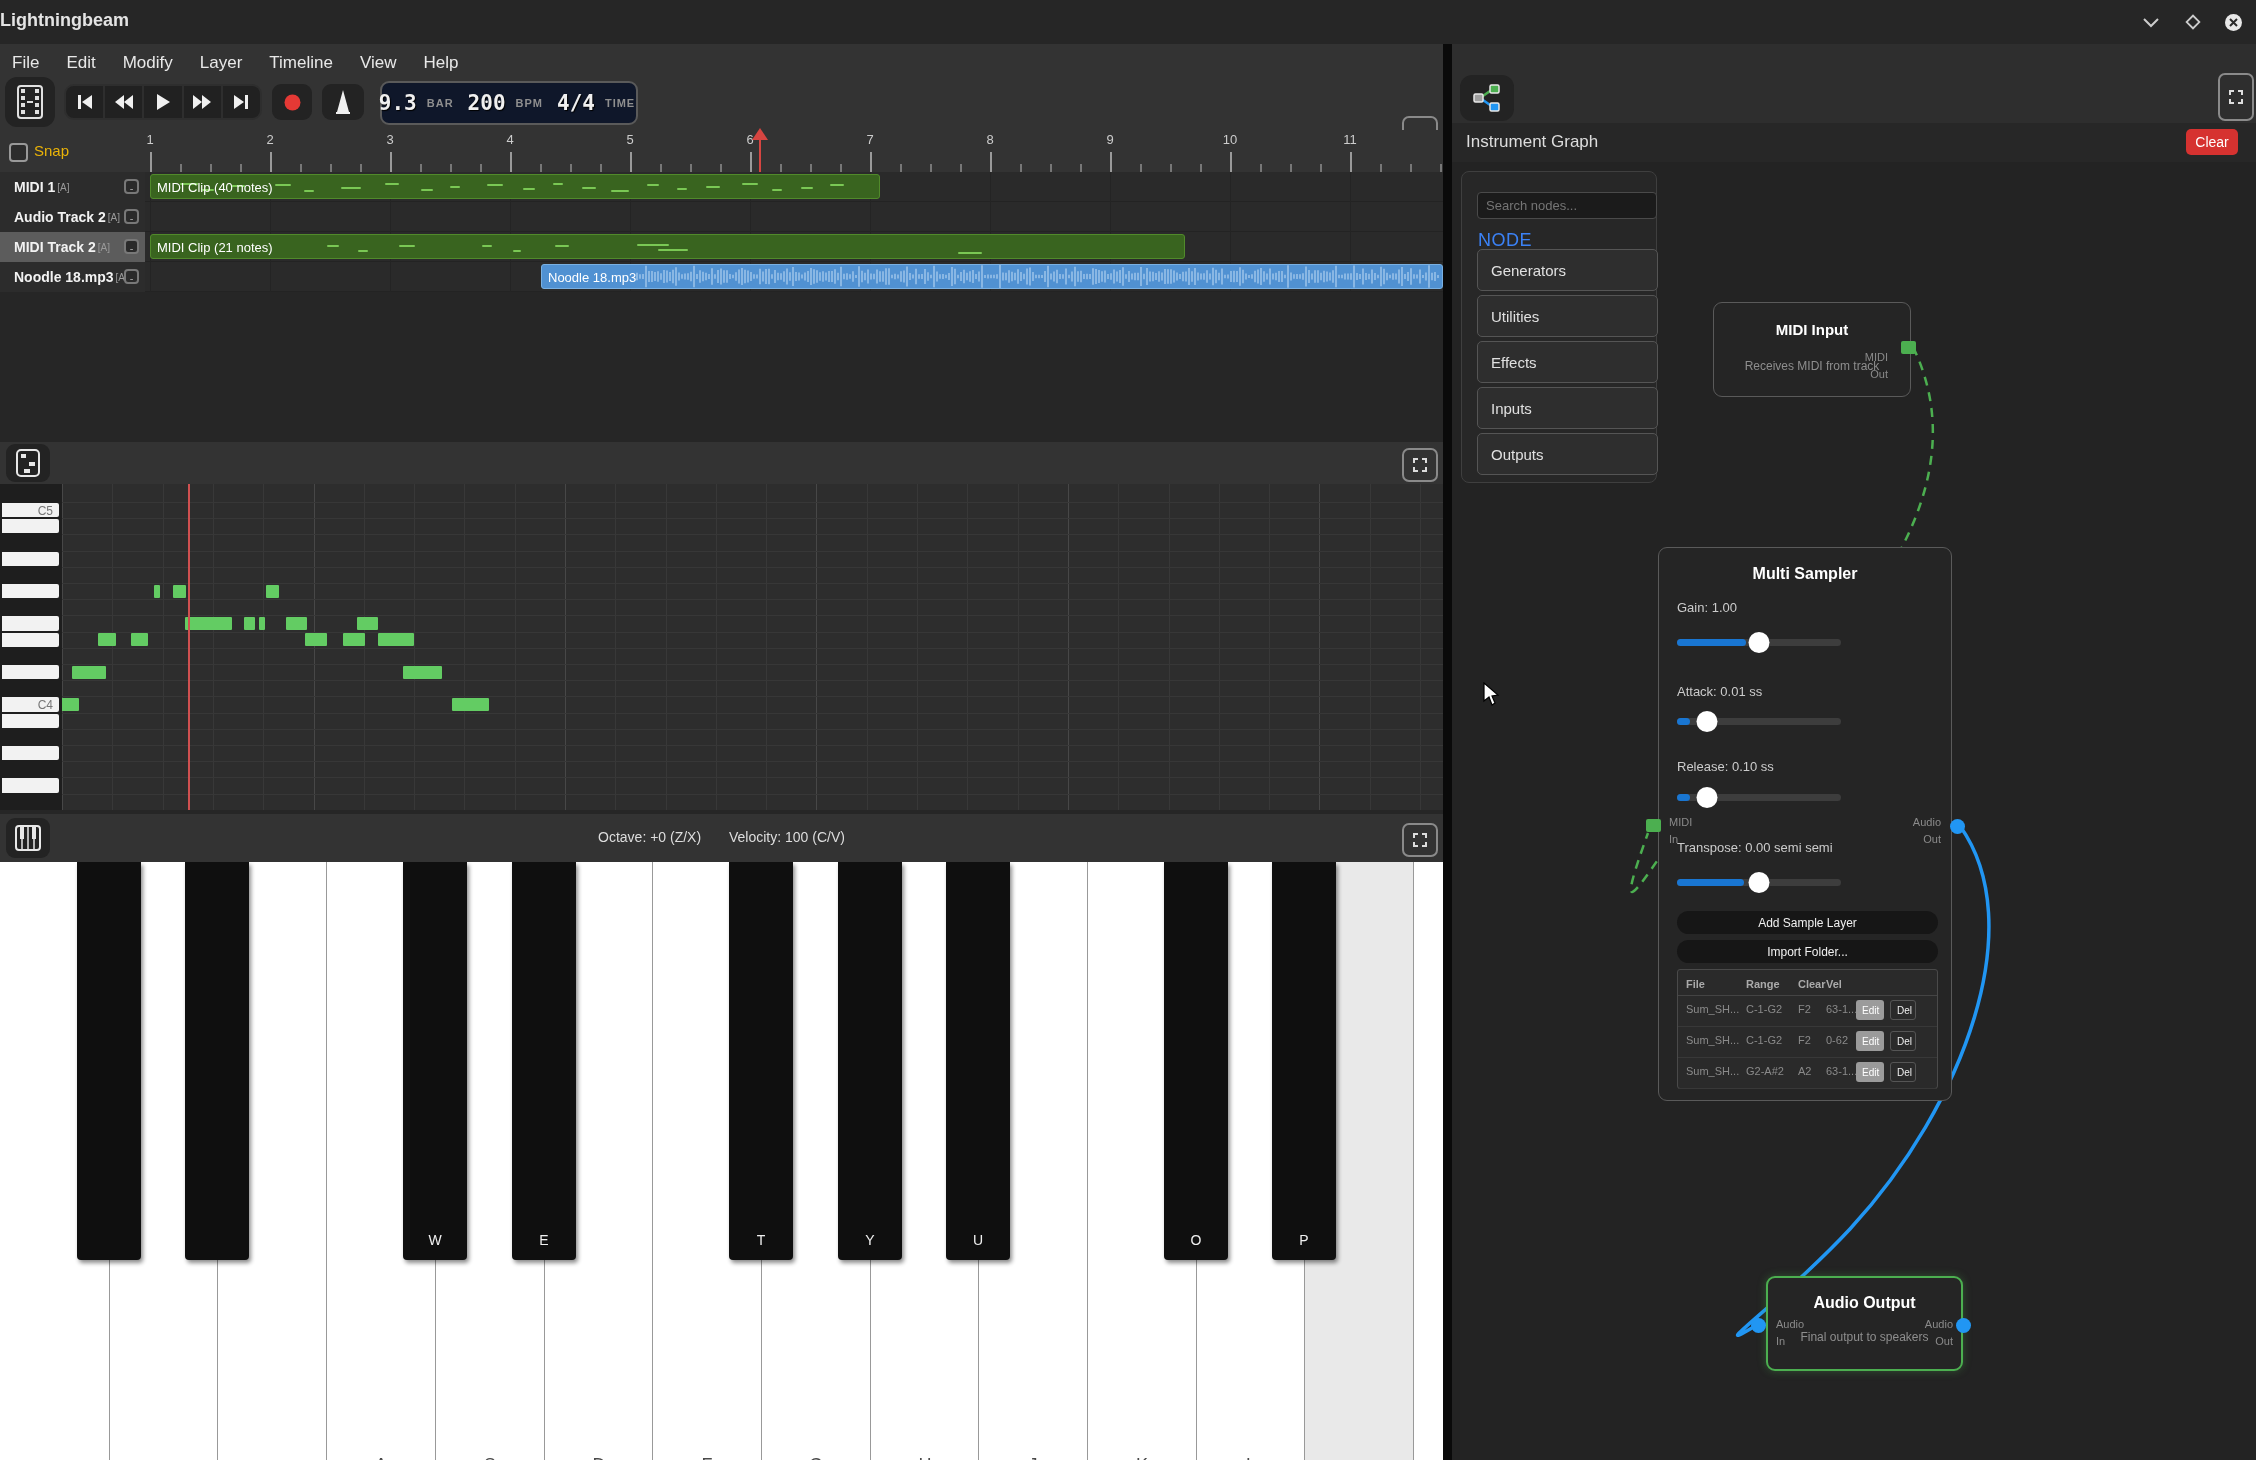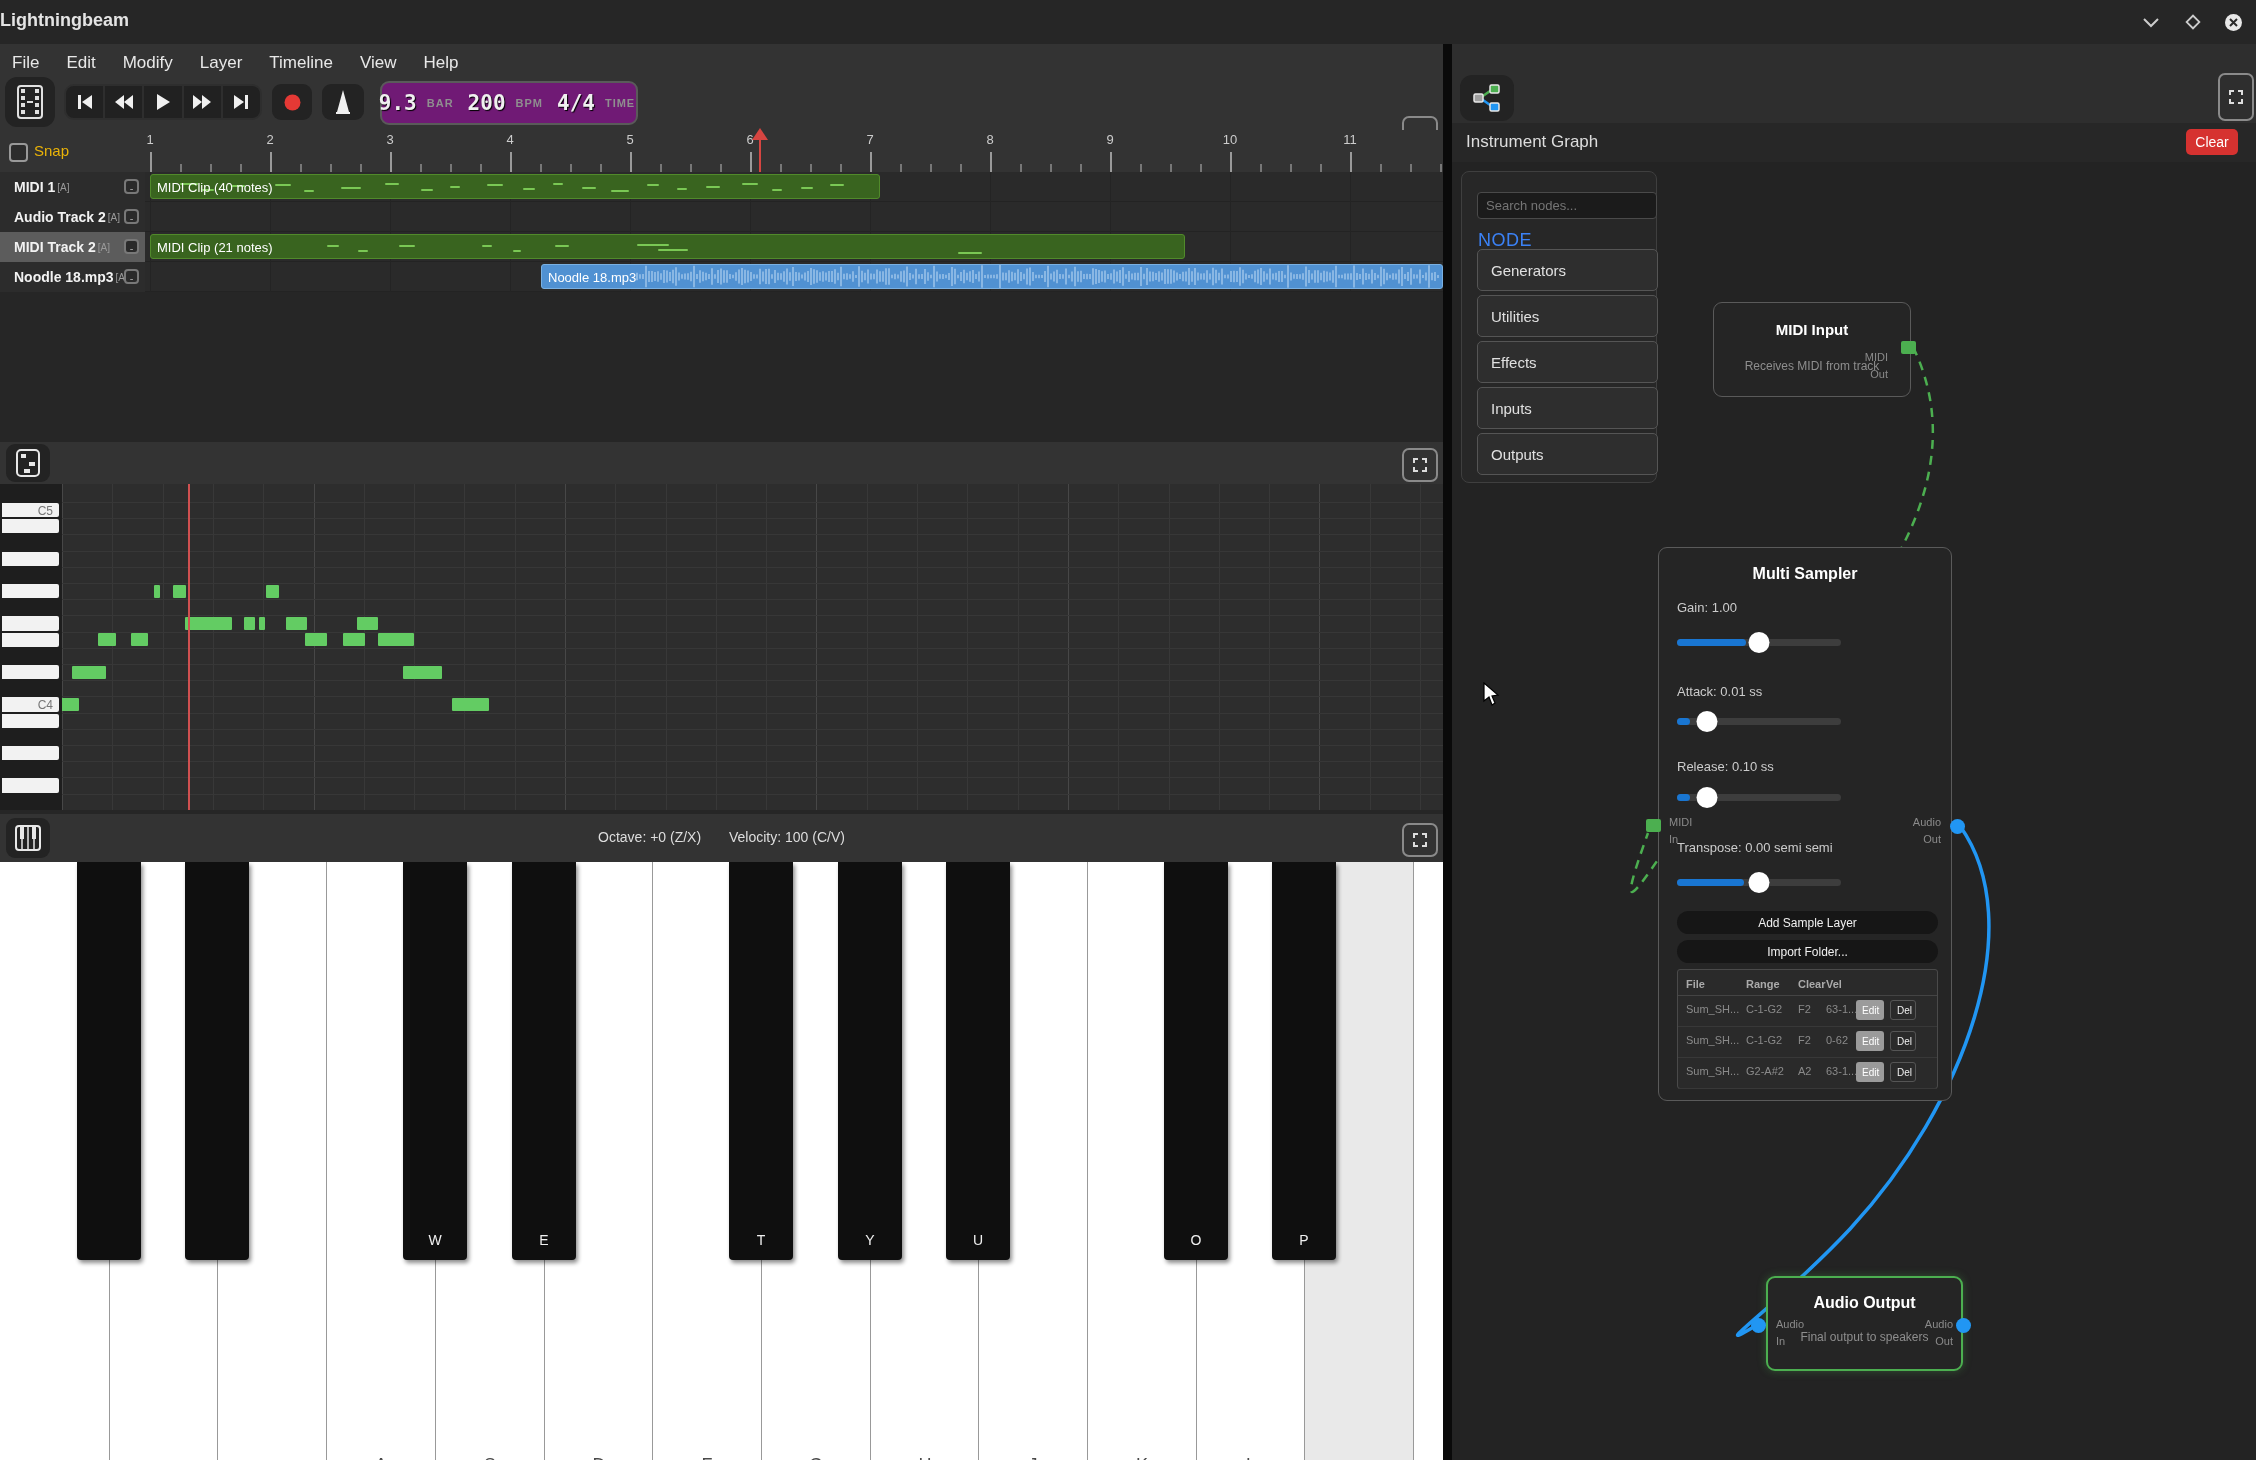--- a/index.html
+++ b/index.html
@@ -19,21 +19,21 @@
   #toolbar{position:absolute;left:0;top:38px;width:1443px;height:48px;background:#333;}
   .toolbtn{position:absolute;background:#232323;border-radius:9px;display:flex;align-items:center;justify-content:center;}
   #film-btn{left:5px;top:-5px;width:50px;height:50px;border-radius:12px;}
   #transport-group{position:absolute;left:64px;top:2px;width:198px;height:36px;background:#2e2e2e;
       border-radius:10px;display:flex;gap:2px;padding:2px;box-sizing:border-box;}
   .tbtn{flex:1;background:#212121;display:flex;align-items:center;justify-content:center;}
   .tbtn:first-child{border-radius:8px 0 0 8px;}
   .tbtn:last-child{border-radius:0 8px 8px 0;}
   #record-btn{left:272px;top:2px;width:40px;height:36px;}
   #metronome-btn{left:322px;top:2px;width:42px;height:36px;}
-  #transport-display{position:absolute;left:380px;top:-1px;width:254px;height:40px;background:#701a75;
+  #transport-display{position:absolute;left:380px;top:-1px;width:254px;height:40px;background:#0f172a;
       border:2px solid #5a5a5a;border-radius:9px;display:flex;align-items:center;justify-content:center;gap:10px;}
   .disp-num{font-family:"DejaVu Sans Mono",monospace;font-weight:bold;font-size:21px;color:#f0f0f0;
       text-shadow:1px 1px 1px #000;}
   .disp-label{font-size:11px;color:#8f8f8f;font-weight:bold;letter-spacing:1px;margin-right:4px;}
   .fsbtn{position:absolute;width:32px;height:30px;border:2px solid #8a8a8a;border-radius:7px;
       display:flex;align-items:center;justify-content:center;background:transparent;}
   #left-fs{left:1402px;top:34px;height:38px;}
   
   #rulerrow{position:absolute;left:0;top:86px;width:1443px;height:42px;background:#333;}
   #snapbox{position:absolute;left:9px;top:13px;width:15px;height:15px;border:2px solid #999;border-radius:4px;background:#2c2c2c;}

